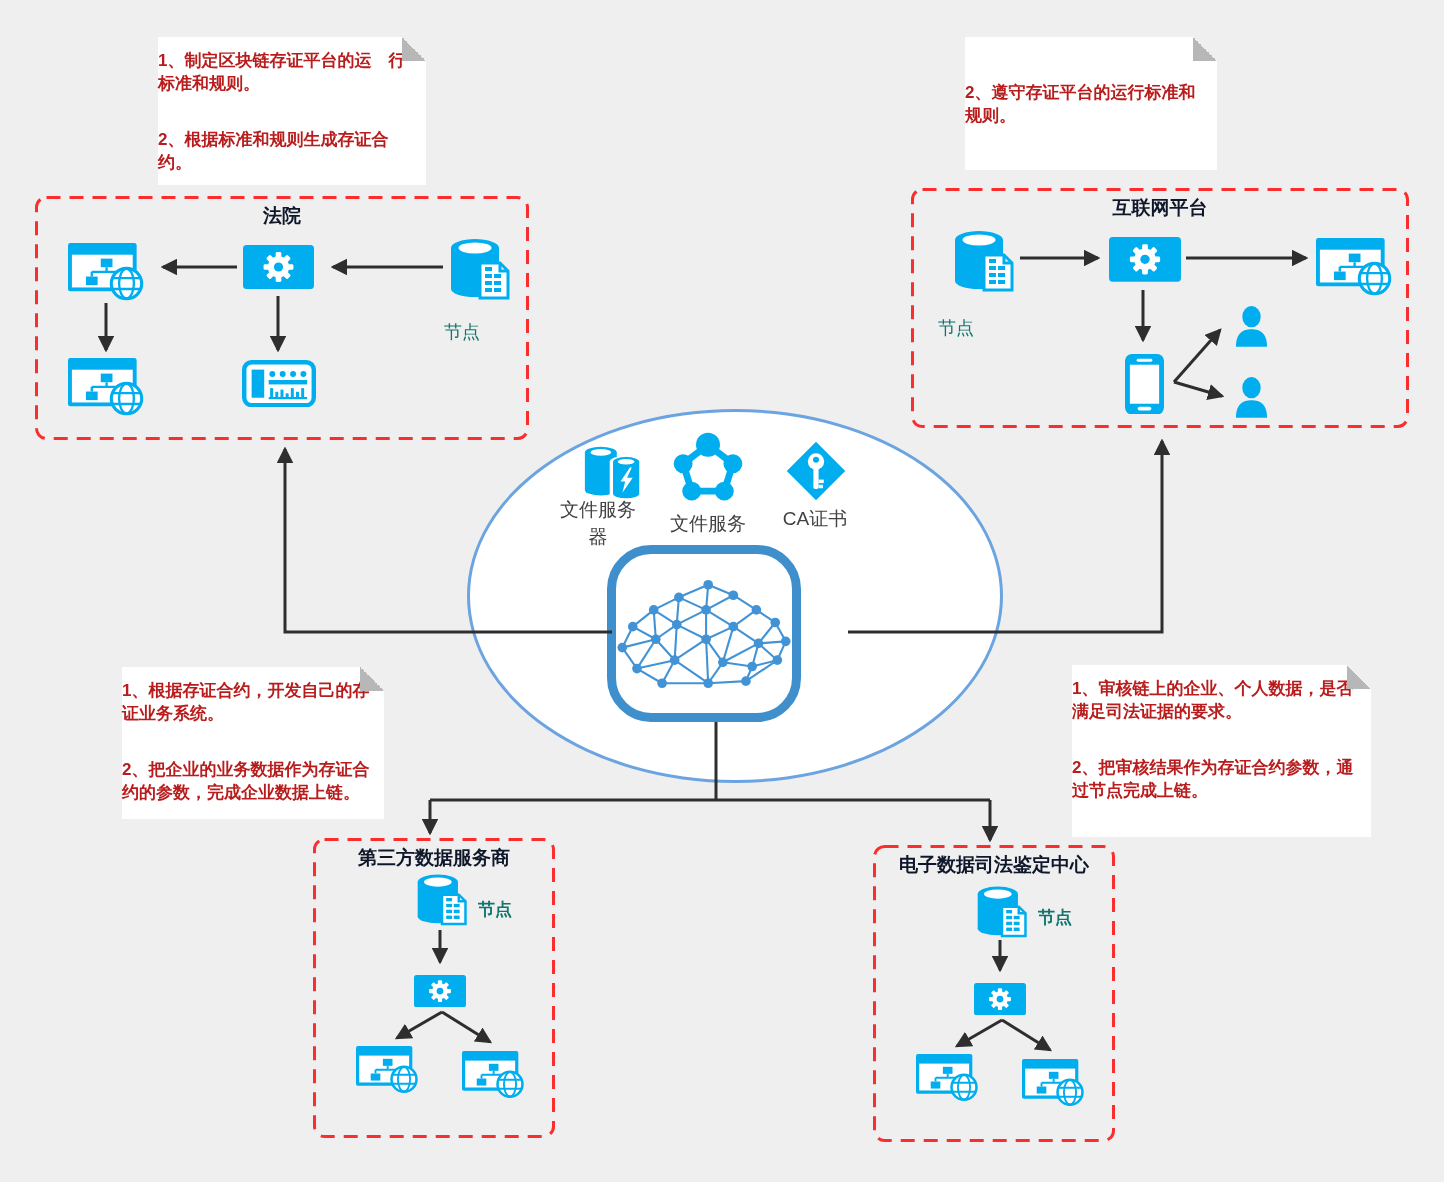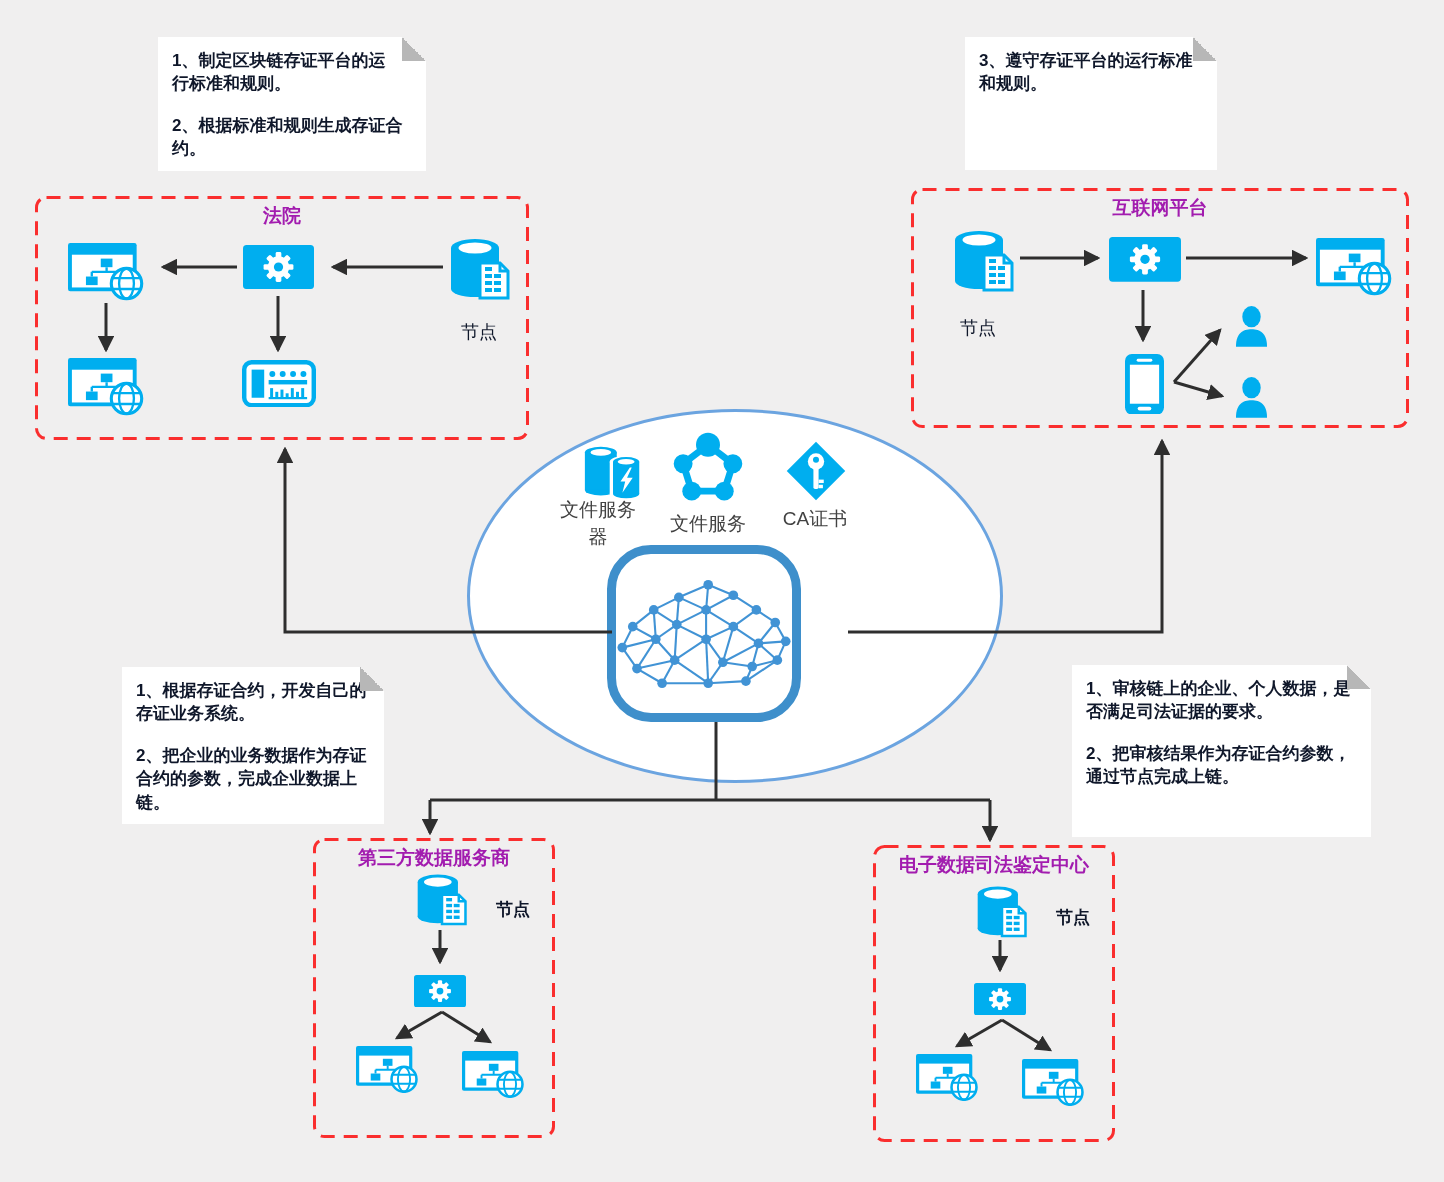--- a/index.html
+++ b/index.html
@@ -6,37 +6,37 @@
   body{
     width:1444px;height:1182px;position:relative;overflow:hidden;
     background:#f0efef;
     font-family:"Liberation Sans","DejaVu Sans",sans-serif;
     color:#3c3c3c;
   }
   .abs{position:absolute;}
   
   .note{
     position:absolute;background:#ffffff;
-    padding:12px 14px 10px 14px;box-sizing:border-box;
-    font-size:17px;font-weight:bold;line-height:1.38;color:#0f172a;
+    padding:12px 14px 10px 0;box-sizing:border-box;
+    font-size:17px;font-weight:bold;line-height:1.38;color:#b91c1c;
   }
   .note p{margin:0 0 18px 0;}
-  .note p:last-child{margin-bottom:0;}
+  .note p:last-child{margin-bottom:0;margin-top:32px;}
   .note .fold{
     position:absolute;top:0;right:0;width:24px;height:24px;
     background:linear-gradient(45deg,#b7b7b7 0 50%,#f0efef 50% 100%);
   }
   
   .rbox{position:absolute;}
   .rbox svg.border{position:absolute;left:0;top:0;display:block;}
   .rbox .title{
     position:absolute;left:0;top:7px;width:100%;text-align:center;
-    font-size:19px;font-weight:bold;color:#a21caf;
-  }
-  .nodelabel{position:absolute;font-size:18px;color:#0f172a;text-align:center;}
+    font-size:19px;font-weight:bold;color:#0f172a;
+  }
+  .nodelabel{position:absolute;font-size:18px;color:#0f766e;}
   .nodelabel.bold{font-weight:bold;font-size:17px;}
   
   .ellipse{
     position:absolute;left:467px;top:409px;width:536px;height:374px;
     background:#ffffff;border:3px solid #6BA4E0;border-radius:50%;
     box-sizing:border-box;
   }
   .chain-square{
     position:absolute;left:607px;top:545px;width:194px;height:177px;
     border:9px solid #3E8FCB;border-radius:44px;box-sizing:border-box;
@@ -391,21 +391,21 @@
     </svg>
   </div>
 
 <div class="note" style="left:158px;top:37px;width:268px;min-height:133px">
   <div class="fold"></div>
   <p>1、制定区块链存证平台的运　行标准和规则。</p>
   <p>2、根据标准和规则生成存证合约。</p>
 </div>
 <div class="note" style="left:965px;top:37px;width:252px;min-height:133px">
   <div class="fold"></div>
-  <p>3、遵守存证平台的运行标准和规则。</p>
+  <p>2、遵守存证平台的运行标准和规则。</p>
 </div>
 <div class="note" style="left:122px;top:667px;width:262px;min-height:152px">
   <div class="fold"></div>
   <p>1、根据存证合约，开发自己的存证业务系统。</p>
   <p>2、把企业的业务数据作为存证合约的参数，完成企业数据上链。</p>
 </div>
 <div class="note" style="left:1072px;top:665px;width:299px;min-height:172px">
   <div class="fold"></div>
   <p>1、审核链上的企业、个人数据，是否满足司法证据的要求。</p>
   <p>2、把审核结果作为存证合约参数，通过节点完成上链。</p>

